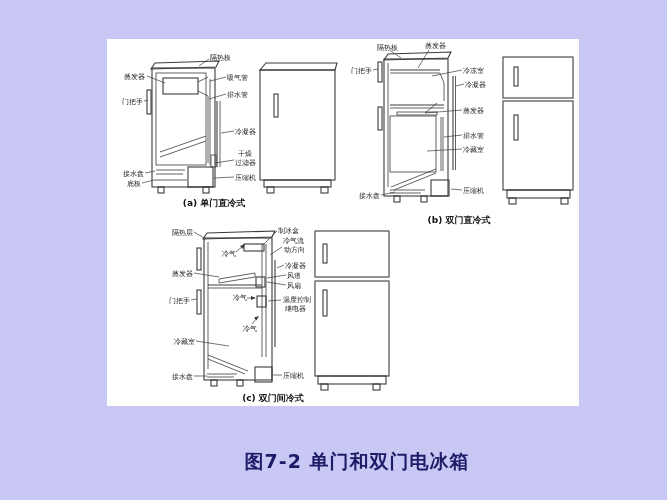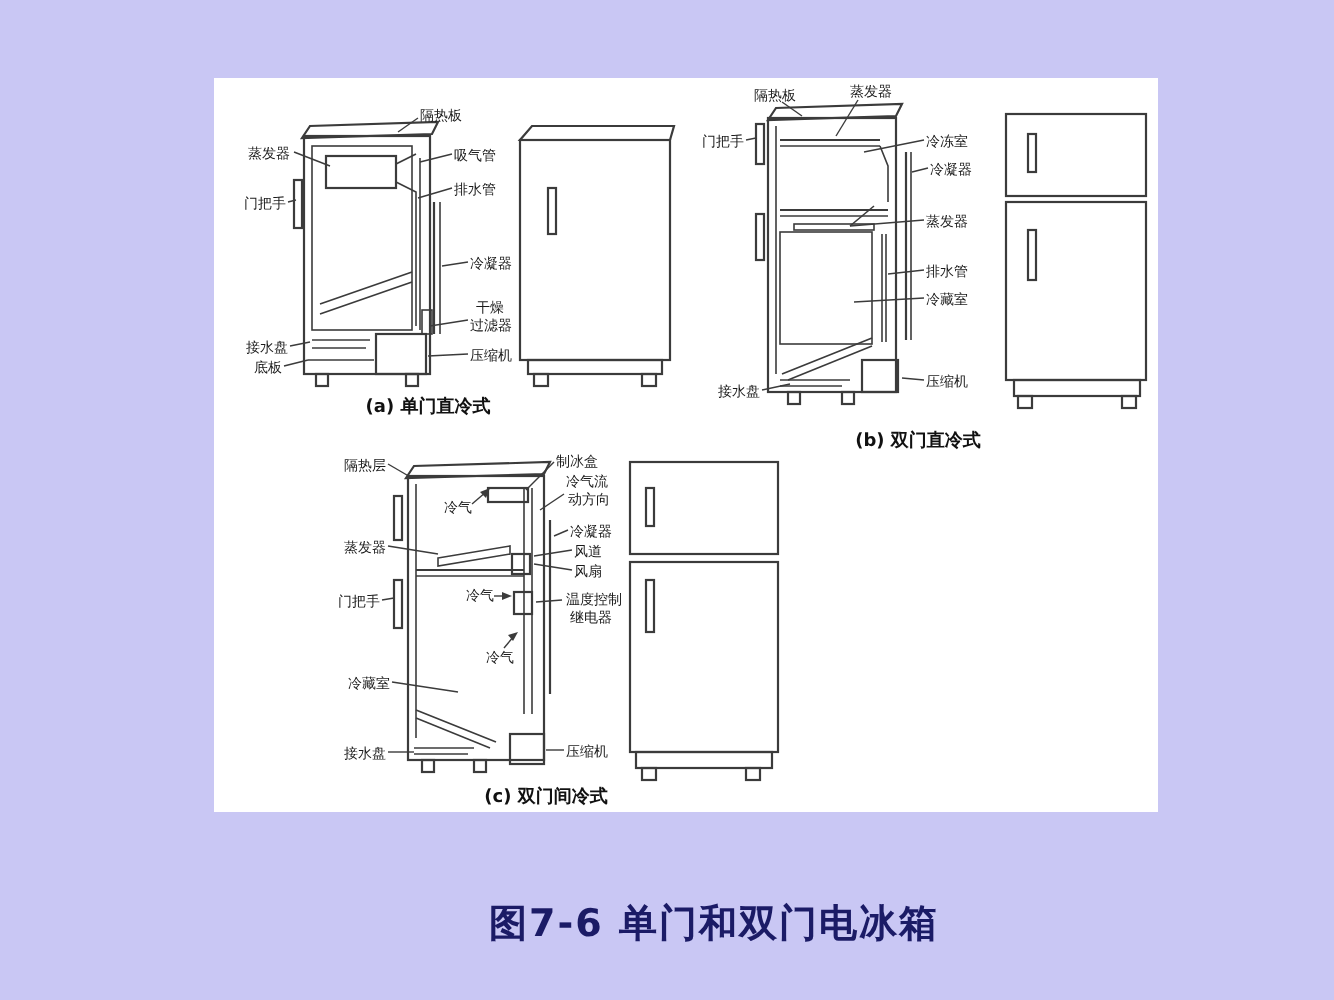--- a/index.html
+++ b/index.html
@@ -225,13 +225,13 @@
         <rect x="211" y="337" width="68" height="8"></rect>
         <rect x="214" y="345" width="7" height="6"></rect>
         <rect x="266" y="345" width="7" height="6"></rect>
       </g>
 
       <text class="subcap" x="166" y="362">(c) 双门间冷式</text>
     </g>
   </svg>
 </div>
 
-<div class="figure-caption">图7-6  单门和双门电冰箱</div>
+<div class="figure-caption">图7-2  单门和双门电冰箱</div>
 
 </body></html>

